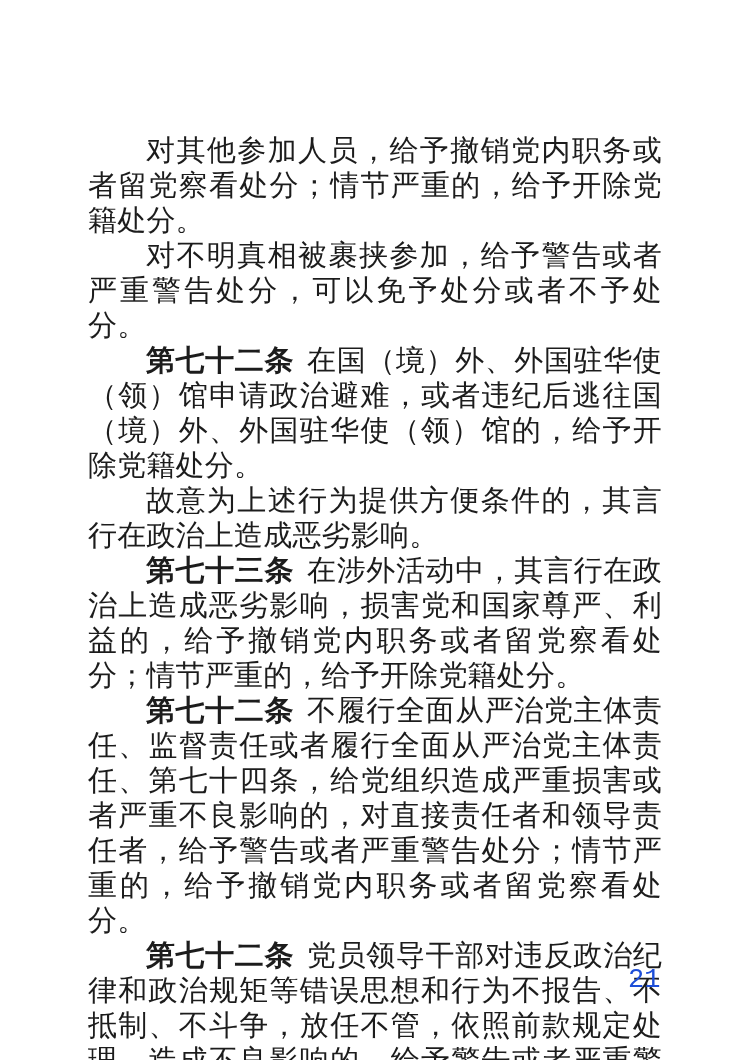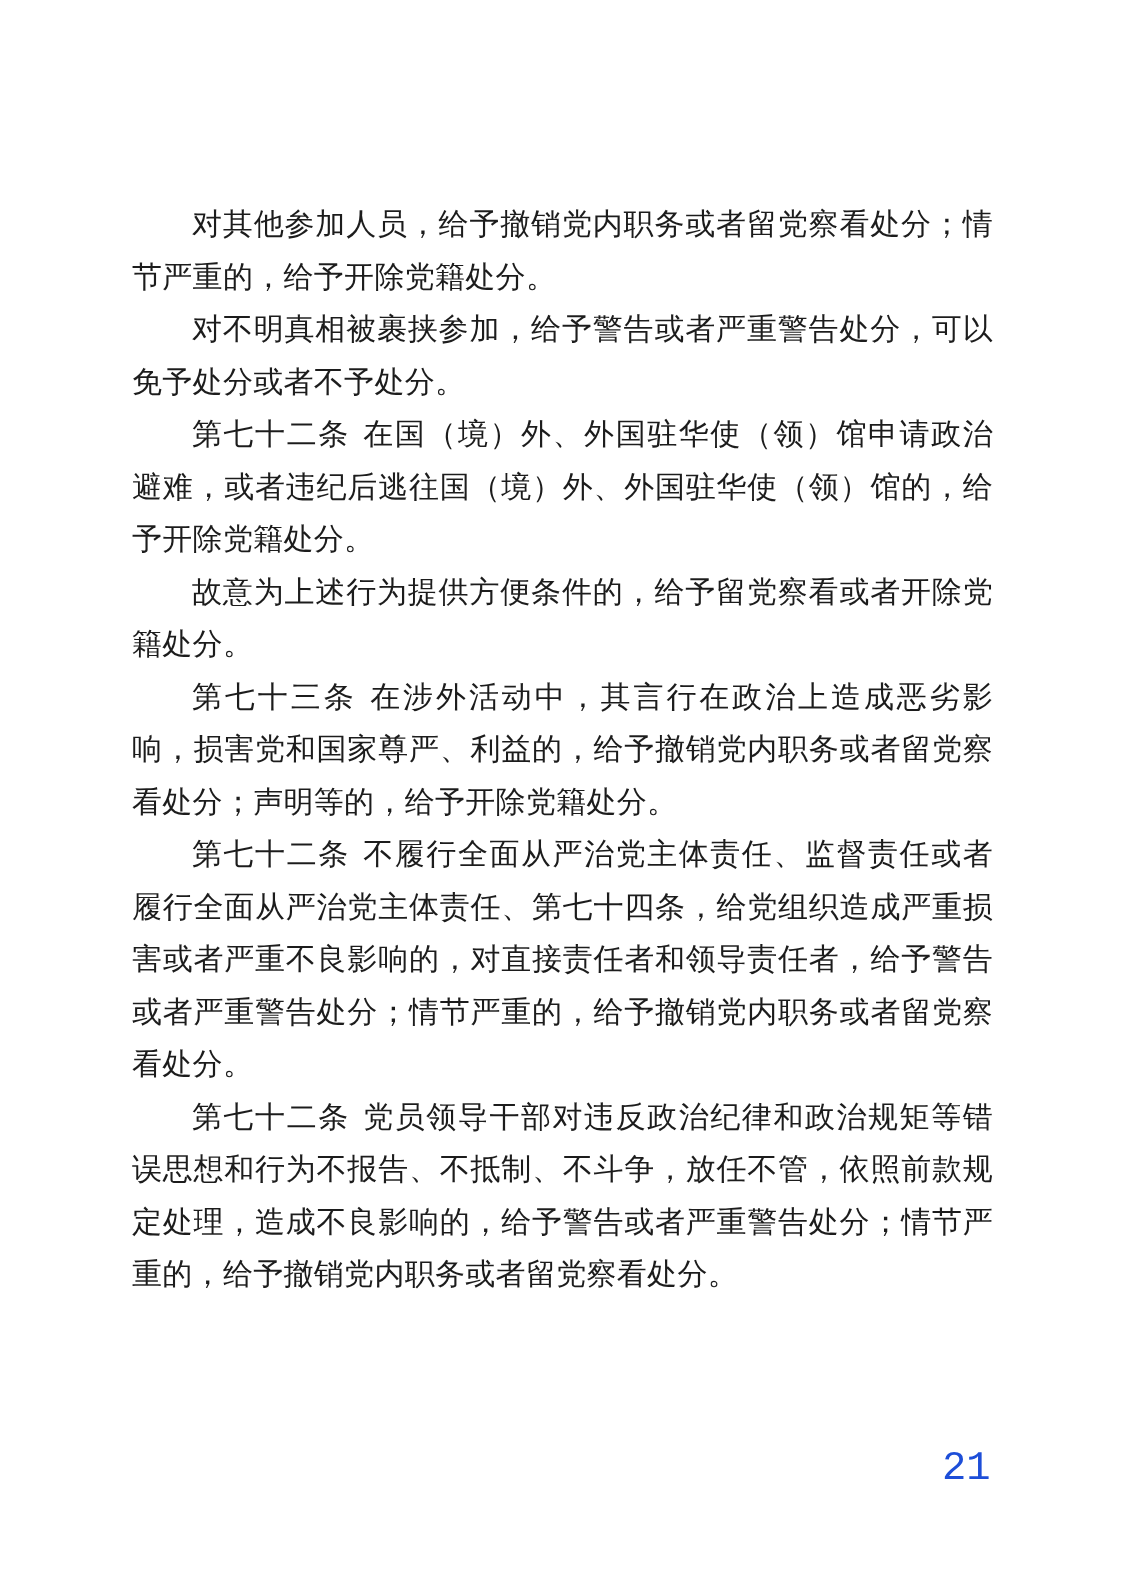--- a/index.html
+++ b/index.html
@@ -18,30 +18,30 @@
   .content {
     position: absolute;
     left: 88px;
     top: 133px;
     width: 574px;
     color: #1c1c1c;
   }
   .content p {
     margin: 0;
     padding: 0;
-    font-size: 20px;
+    font-size: 29px;
     line-height: 35px;
     text-align: justify;
     text-justify: inter-character;
     text-indent: 2em;
     letter-spacing: 0.2px;
     color: #1c1c1c;
   }
   .article-num {
-    font-weight: normal;
+    font-weight: bold;
     margin-right: 0.45em;
   }
   .page-number {
     position: absolute;
     left: 628px;
     top: 966px;
     font-size: 27px;
     line-height: 28px;
     color: #1d4ed8;
     font-family: Liberation Mono, monospace;
@@ -54,23 +54,23 @@
 
   <div class="content">
 
     <p><span>对其他参加人员，给予撤销党内职务或者留党察看处分；情节严重的，给予开除党籍处分。</span></p>
 
     <p><span>对不明真相被裹挟参加，给予警告或者严重警告处分，可以免予处分或者不予处分。</span></p>
 
     <p><span class="article-num">第七十二条</span><span>在国（境）外、外国驻华使（领）馆申请政治避难，或者违纪后逃往国（境）外、外国驻华使（领）馆的，给予开除党籍处分。</span></p>
 
 
-    <p><span>故意为上述行为提供方便条件的，给予留党察看或者开除党籍处分。</span></p>
+    <p><span>故意为上述行为提供方便条件的，其言行在政治上造成恶劣影响。</span></p>
 
-    <p><span class="article-num">第七十三条</span><span>在涉外活动中，其言行在政治上造成恶劣影响，损害党和国家尊严、利益的，给予撤销党内职务或者留党察看处分；声明等的，给予开除党籍处分。</span></p>
+    <p><span class="article-num">第七十三条</span><span>在涉外活动中，其言行在政治上造成恶劣影响，损害党和国家尊严、利益的，给予撤销党内职务或者留党察看处分；情节严重的，给予开除党籍处分。</span></p>
 
     <p><span class="article-num">第七十二条</span><span>不履行全面从严治党主体责任、监督责任或者履行全面从严治党主体责任、第七十四条，给党组织造成严重损害或者严重不良影响的，对直接责任者和领导责任者，给予警告或者严重警告处分；情节严重的，给予撤销党内职务或者留党察看处分。</span></p>
 
     <p><span class="article-num">第七十二条</span><span>党员领导干部对违反政治纪律和政治规矩等错误思想和行为不报告、不抵制、不斗争，放任不管，依照前款规定处理，造成不良影响的，给予警告或者严重警告处分；情节严重的，给予撤销党内职务或者留党察看处分。</span></p>
 
   </div>
 
   <div class="page-number">21</div>
 
 </div>

